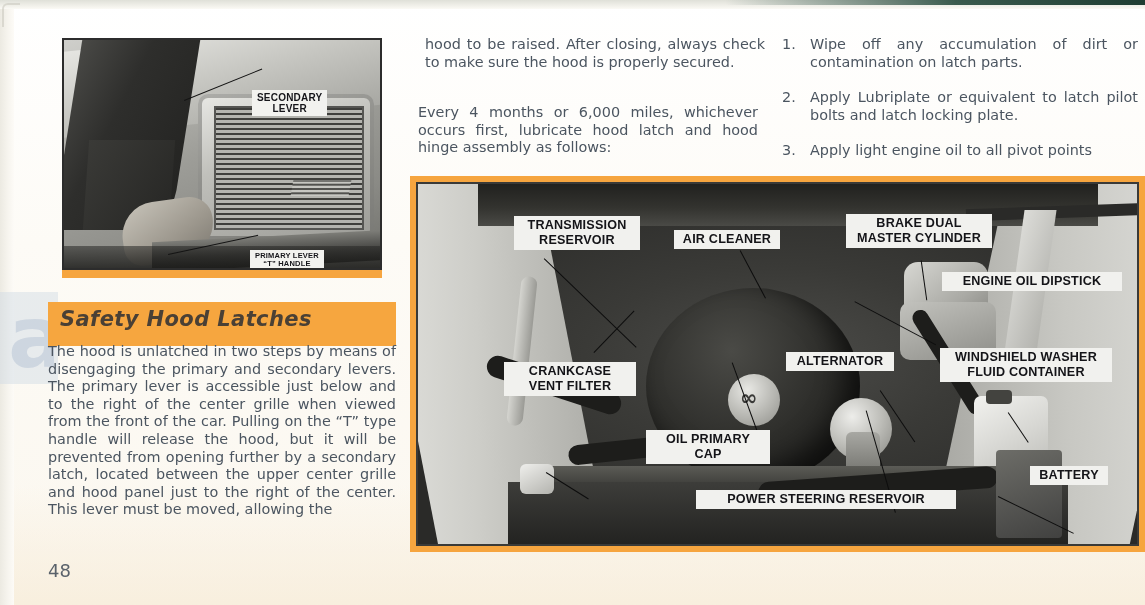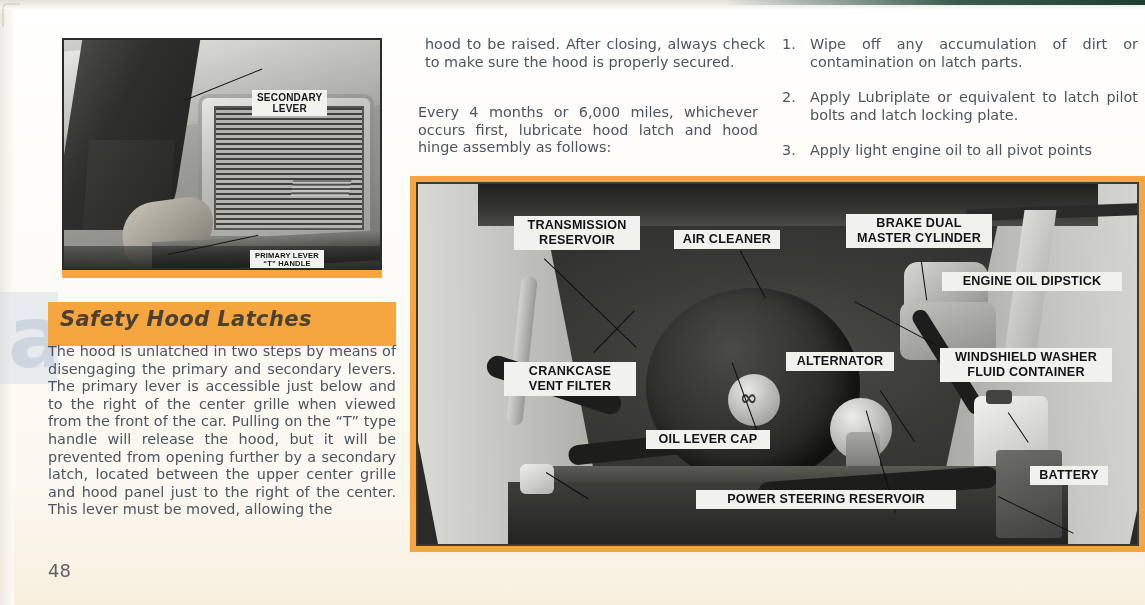--- a/index.html
+++ b/index.html
@@ -326,19 +326,19 @@
 RESERVOIR</div>
       <div class="elabel" style="left:256px;top:46px;width:106px;">AIR  CLEANER</div>
       <div class="elabel" style="left:428px;top:30px;width:146px;">BRAKE DUAL
 MASTER CYLINDER</div>
       <div class="elabel" style="left:524px;top:88px;width:180px;">ENGINE OIL DIPSTICK</div>
       <div class="elabel" style="left:368px;top:168px;width:108px;">ALTERNATOR</div>
       <div class="elabel" style="left:522px;top:164px;width:172px;">WINDSHIELD WASHER
 FLUID CONTAINER</div>
       <div class="elabel" style="left:86px;top:178px;width:132px;">CRANKCASE
 VENT FILTER</div>
-      <div class="elabel" style="left:228px;top:246px;width:124px;">OIL LEVER CAP</div>
+      <div class="elabel" style="left:228px;top:246px;width:124px;">OIL PRIMARY CAP</div>
       <div class="elabel" style="left:278px;top:306px;width:260px;">POWER STEERING RESERVOIR</div>
       <div class="elabel" style="left:612px;top:282px;width:78px;">BATTERY</div>
     </div>
   </div>
 
 </div>
 
 </body></html>

